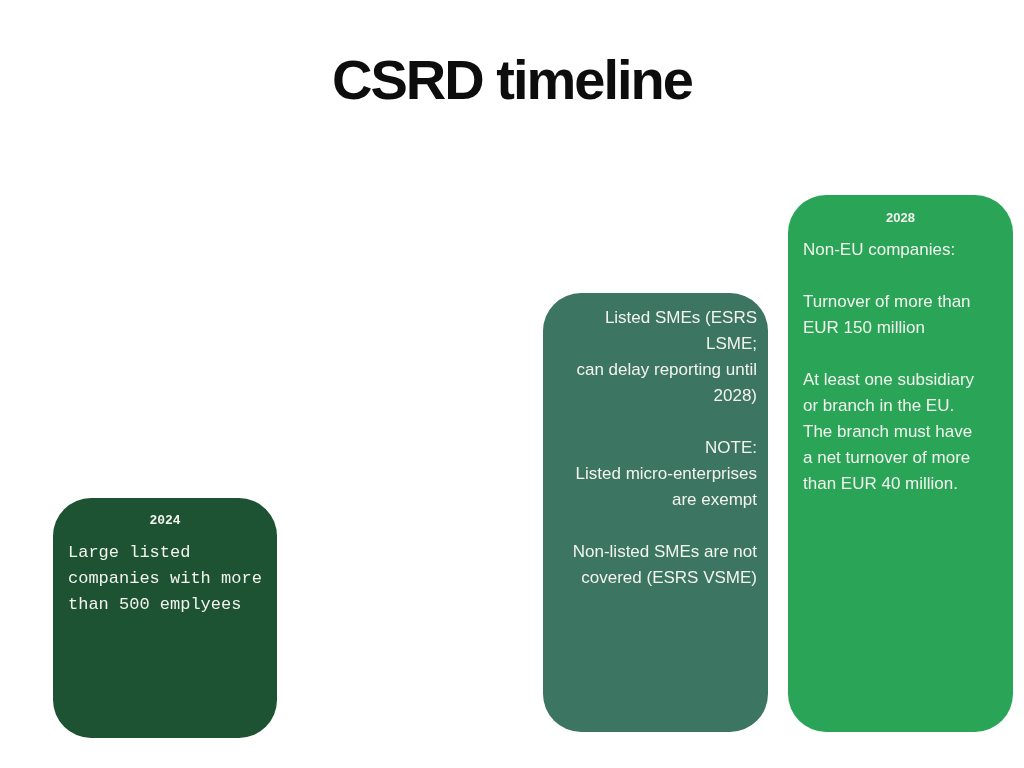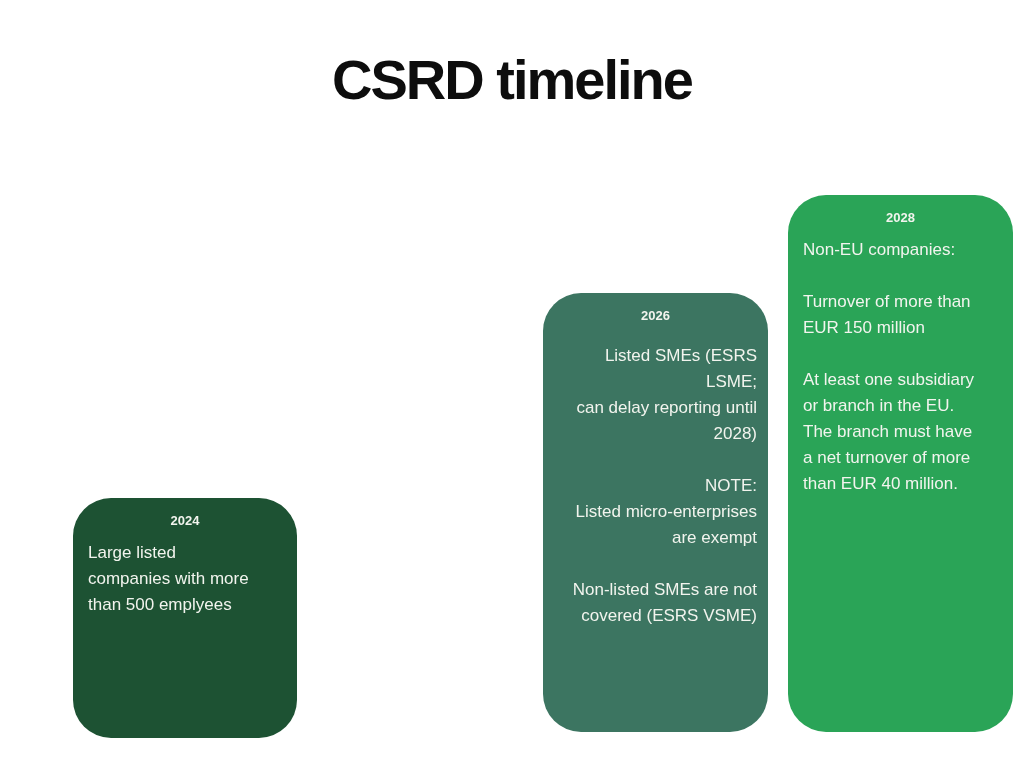--- a/index.html
+++ b/index.html
@@ -41,21 +41,21 @@
     font-size: 13px;
     line-height: 22px;
     margin: 0 0 8px 0;
   }
   .card p {
     margin: 0;
     font-size: 17px;
     line-height: 26px;
     white-space: pre-line;
   }
-  .card-2024 { left: 73px;  top: 498px; width: 224px; height: 240px; }
+  .card-2024 { left: 53px;  top: 498px; width: 224px; height: 240px; font-family: Liberation Mono, monospace; }
   .card-2025 { left: 303px; top: 394px; width: 225px; height: 339px; }
   .card-2026 { left: 543px; top: 293px; width: 225px; height: 439px; }
   .card-2028 { left: 788px; top: 195px; width: 225px; height: 537px; }
 
   .card-2024 p, .card-2025 p, .card-2028 p { text-align: left; padding-left: 4px; }
   .card-2026 p { text-align: right; }
 
   .card-2026 .year { margin-bottom: 16px; }
 
   .card-2025 p + p { margin-top: 12px; }
@@ -70,21 +70,20 @@
 
   <div class="card card-2024" style="background: rgb(29, 82, 51); color: rgb(242, 244, 238);">
     <div class="year">2024</div>
     <p>Large listed
 companies with more
 than 500 emplyees</p>
   </div>
 
 
   <div class="card card-2026" style="background: rgb(60, 117, 97); color: rgb(242, 244, 238);">
-    <div class="year">2026</div>
     <p>Listed SMEs (ESRS LSME;
 can delay reporting until
 2028)</p>
     <p>NOTE:
 Listed micro-enterprises
 are exempt</p>
     <p>Non-listed SMEs are not
 covered (ESRS VSME)</p>
   </div>
 

